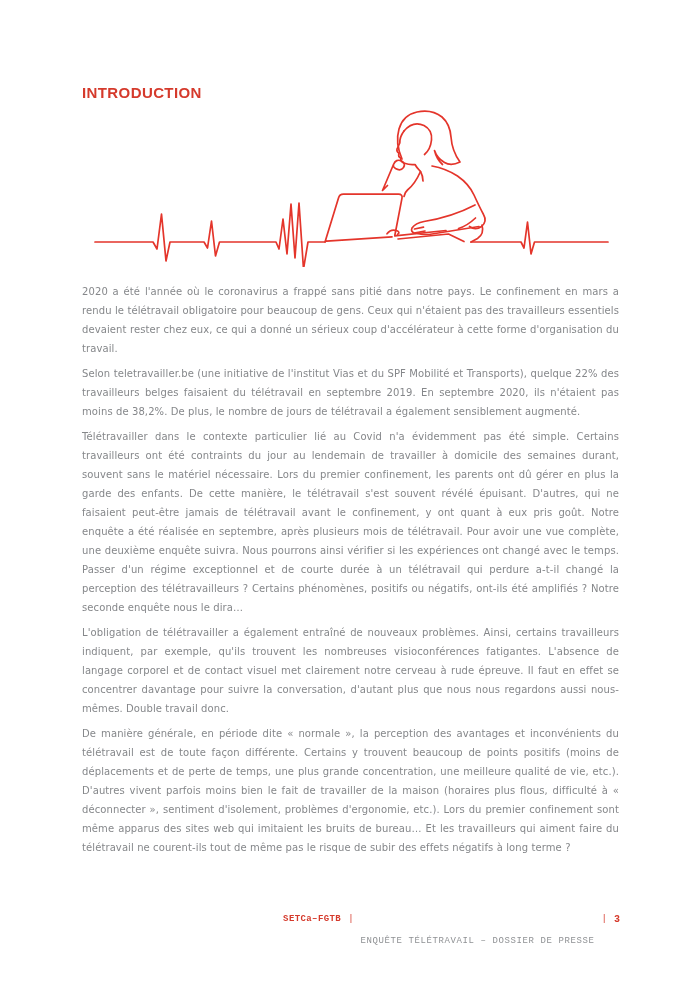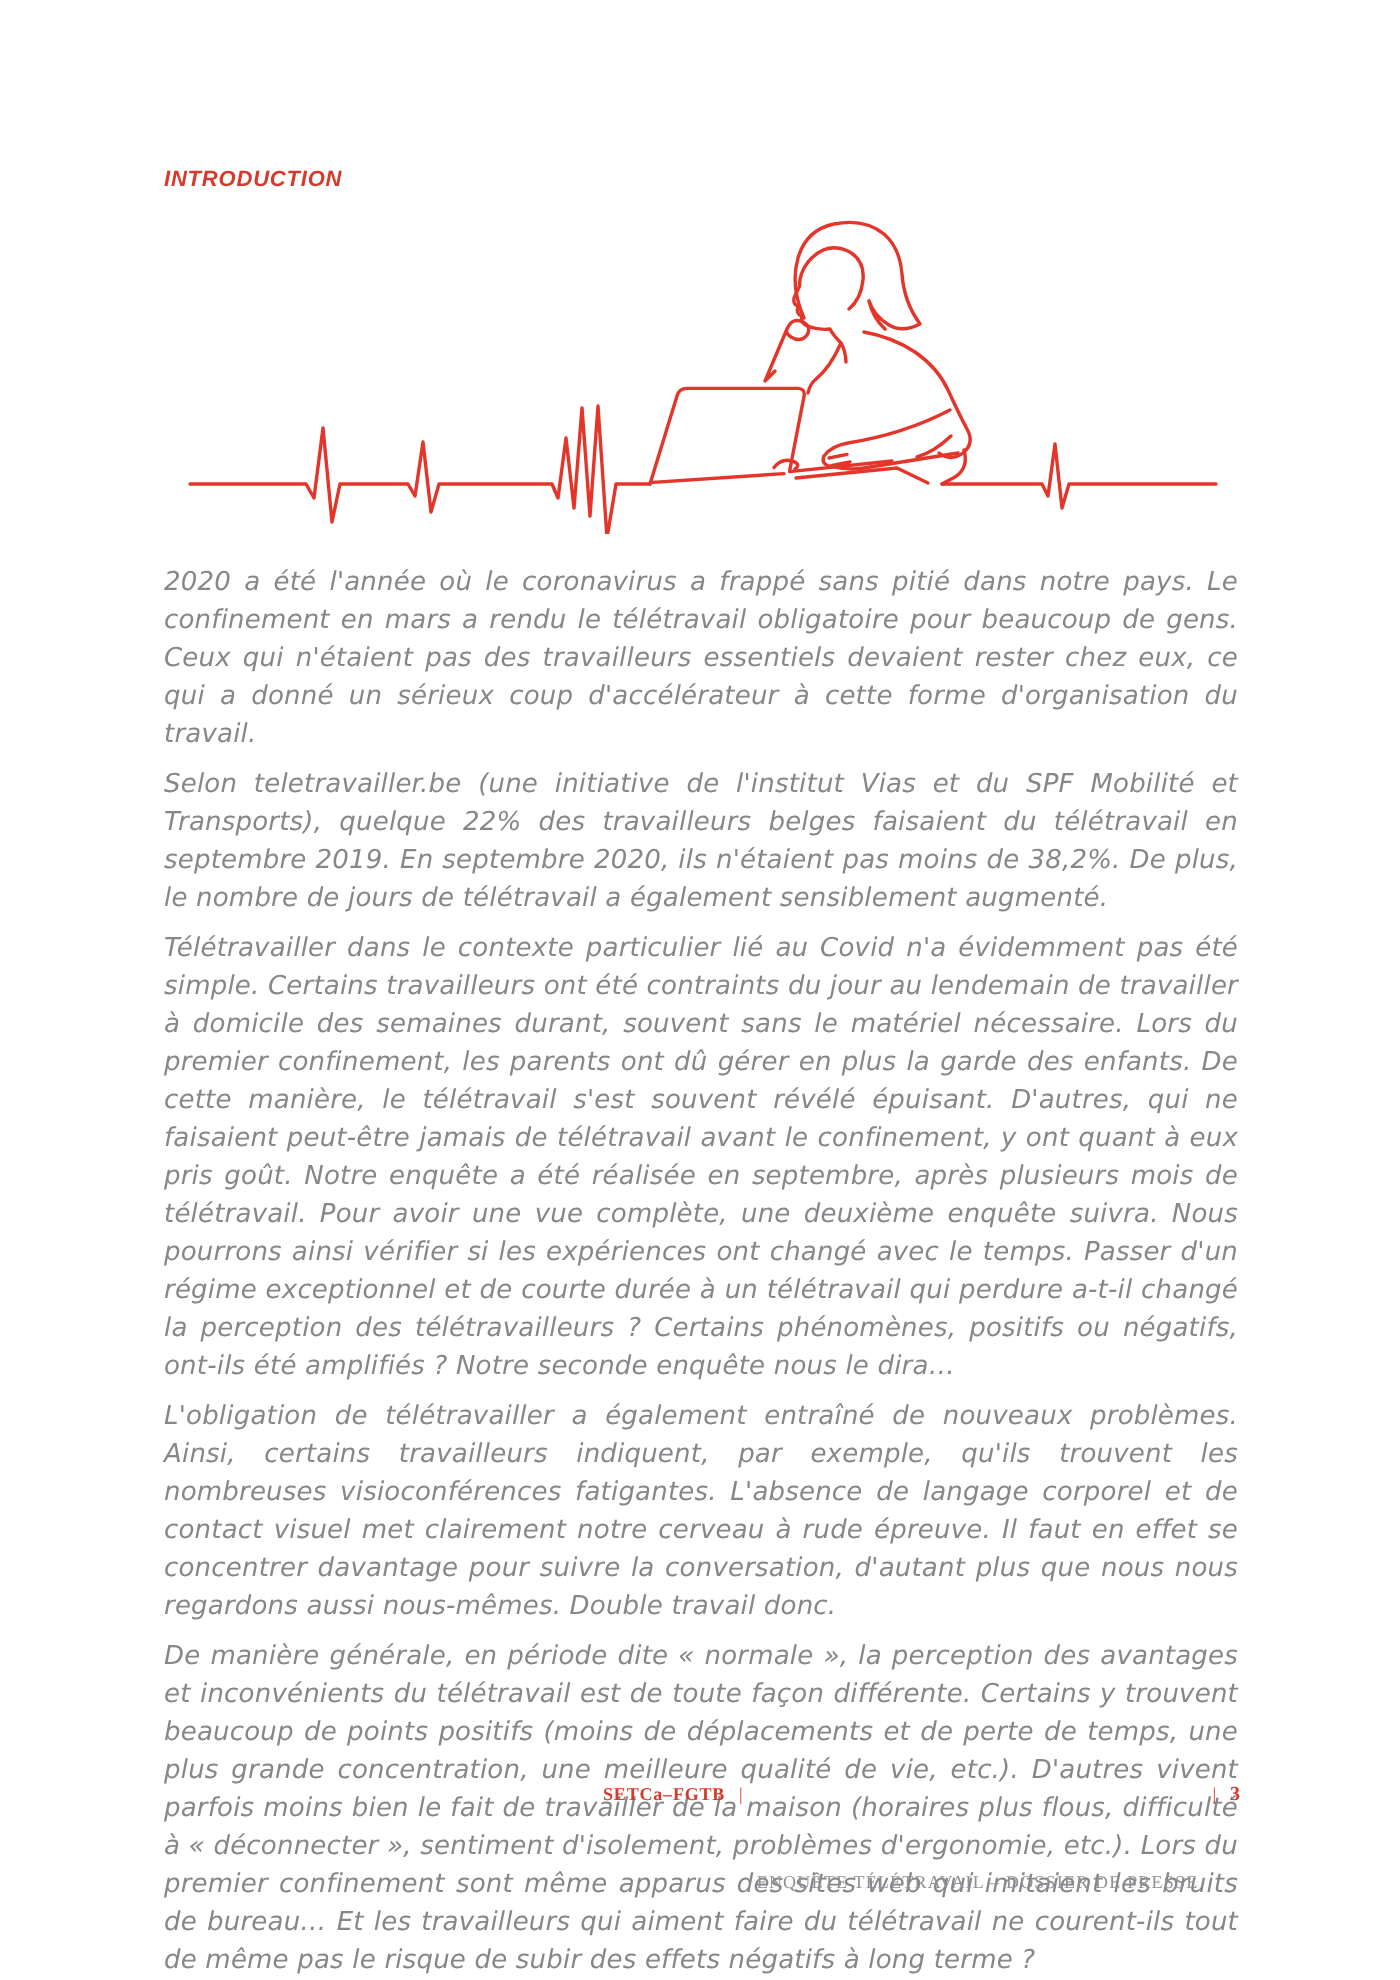--- a/index.html
+++ b/index.html
@@ -10,25 +10,24 @@
     overflow: hidden;
     font-family: "DejaVu Sans", sans-serif;
   }
   .page { position: absolute; inset: 0; background: var(--bg, #fff); }
 
   .heading {
     position: absolute;
     left: 82px; top: 84px;
     margin: 0;
     font-family: "Liberation Sans", sans-serif;
-    font-size: 11px;
+    font-size: 15px;
     font-weight: 700;
     letter-spacing: 0.4px;
     color: var(--red, #d53a2c);
-    font-style: italic;
   }
 
   .illustration {
     position: absolute;
     left: 80px; top: 107px;
     width: 540px; height: 160px;
   }
   .illustration svg { display: block; width: 100%; height: 100%; }
   .illustration path {
     fill: none;
@@ -38,35 +37,34 @@
     stroke-linejoin: round;
   }
 
   .body-text {
     position: absolute;
     left: 82px; top: 282px;
     width: 537px;
   }
   .body-text p {
     margin: 0 0 6px 0;
-    font-style: italic;
-    font-size: 13px;
+    font-size: 10px;
     line-height: 19px;
     letter-spacing: 0.1px;
     text-align: justify;
     color: var(--gray, #85878a);
   }
 
   .footer {
     position: absolute;
     right: 80px; bottom: 44px;
     display: flex;
-    align-items: flex-start;
+    align-items: center;
     gap: 7px;
-    font-family: Liberation Serif, serif;
+    font-family: Liberation Mono, monospace;
     font-size: 9px;
     white-space: nowrap;
   }
   .footer .brand {
     color: var(--red, #d53a2c);
     font-weight: 700;
     letter-spacing: 0.4px;
   }
   .footer .pipe {
     color: var(--red, #d53a2c);

